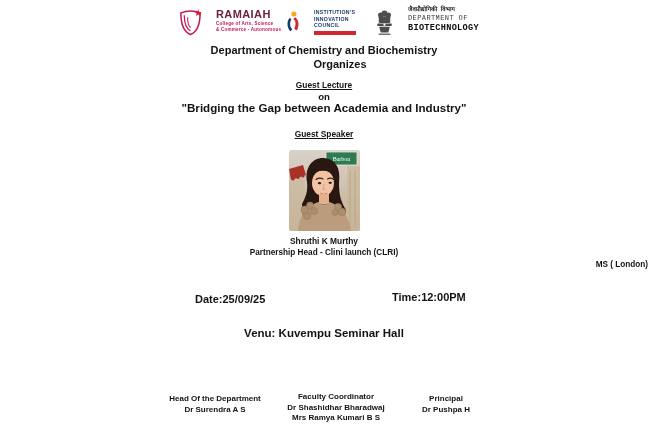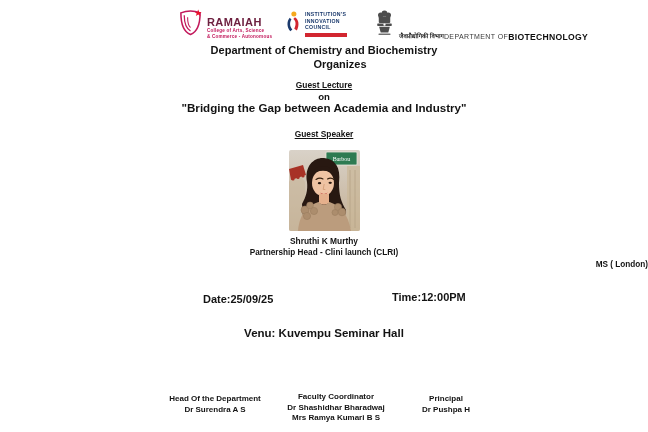--- a/index.html
+++ b/index.html
@@ -5,31 +5,31 @@
   html,body{margin:0;padding:0;background:#ffffff;}
   .poster{
     position:relative;width:648px;height:432px;background:#ffffff;overflow:hidden;
     font-family:"Liberation Sans", sans-serif;color:#131313;
   }
   .abs{position:absolute;}
   .ctr{left:0;width:648px;text-align:center;}
   .b{font-weight:bold;}
 
   
-  .logo{position:absolute;display:flex;align-items:flex-end;gap:4px;}
+  .logo{position:absolute;display:flex;align-items:flex-start;gap:13px;}
   .logo-ramaiah{left:178px;top:9px;}
   .rm-text{display:flex;flex-direction:column;line-height:1;}
   .rm-title{font-size:11px;font-weight:bold;color:#6e2140;letter-spacing:.4px;}
   .rm-sub{font-size:4.6px;font-weight:bold;color:#c2185b;margin-top:1.6px;letter-spacing:.2px;}
   .logo-iic{left:286px;top:10px;}
   .iic-text{display:flex;flex-direction:column;line-height:1;}
   .iic-line{font-size:5.2px;font-weight:bold;color:#1b3a6d;letter-spacing:.3px;margin-bottom:1.4px;}
   .iic-band{width:42px;height:4px;background:#d22630;margin-top:1px;}
   .logo-dbt{left:374px;top:7px;}
-  .dbt-text{display:flex;line-height:1;}
+  .dbt-text{display:flex;flex-direction:column;line-height:1;font-family:Liberation Mono, monospace;}
   .dbt-hindi{font-size:6px;font-weight:bold;color:#222;margin-bottom:2px;}
   .dbt-l1{font-size:7px;color:#3a3a3a;letter-spacing:.4px;margin-bottom:1.5px;}
   .dbt-l2{font-size:8.6px;font-weight:bold;color:#0d0d0d;letter-spacing:.3px;}
 
   
   .h-dept  {top:44px;font-size:11px;}
   .h-org   {top:58px;font-size:11px;padding-left:16px;}
   .h-gl    {top:80px;font-size:8.4px;text-decoration:underline;}
   .h-on    {top:91px;font-size:9.6px;}
   .h-topic {top:101px;font-size:11.6px;}
@@ -37,21 +37,21 @@
 
   
   .photo{left:289px;top:150px;width:71px;height:81px;border-radius:2px;overflow:hidden;}
 
   
   .sp-name {top:236px;font-size:8.4px;}
   .sp-desig{top:248px;font-size:8.2px;}
   .sp-qual {top:260px;font-size:8.2px;text-align:right;}
 
   
-  .sch-date{left:187px;top:293px;font-size:11px;padding-left:16px;}
+  .sch-date{left:179px;top:293px;font-size:11px;padding-left:16px;}
   .sch-time{left:392px;top:291px;font-size:11px;}
   .sch-venue{top:327px;font-size:11.5px;}
 
   
   .foot{position:absolute;top:392px;text-align:center;line-height:10.6px;font-size:8px;font-weight:bold;}
   .foot-hod{left:155px;width:120px;top:394px;}
   .foot-coord{left:274px;width:124px;}
   .foot-prin{left:386px;width:120px;top:394px;}
 </style>
 </head>

